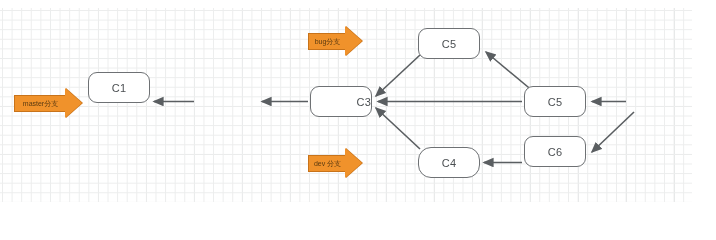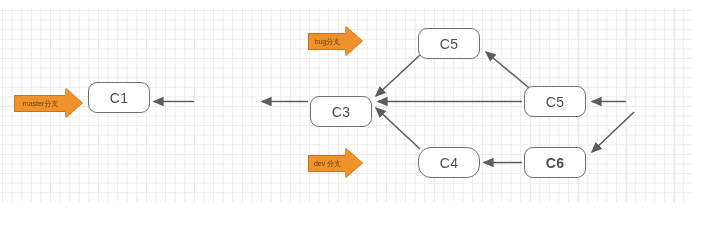--- a/index.html
+++ b/index.html
@@ -50,21 +50,21 @@
     position: absolute;
     box-sizing: border-box;
     width: 62px;
     height: 31px;
     border: 1.3px solid #6e7174;
     border-radius: 9px;
     background: #ffffff;
     display: flex;
     align-items: center;
     justify-content: center;
-    font-size: 14px;
+    font-size: 11px;
     color: #4b4f52;
     letter-spacing: 0.2px;
     font-family: "Liberation Sans", sans-serif;
   }
   
   .tag {
     position: absolute;
     height: 30px;
     display: flex;
     align-items: center;
@@ -124,42 +124,42 @@
 
     <line x1="534" y1="92" x2="486" y2="52" stroke="#5a5e61" stroke-width="1.6" marker-end="url(#arrowhead)"></line>
 
     <line x1="626" y1="101.5" x2="592" y2="101.5" stroke="#5a5e61" stroke-width="1.6" marker-end="url(#arrowhead)"></line>
 
     <line x1="634" y1="112" x2="592" y2="152" stroke="#5a5e61" stroke-width="1.6" marker-end="url(#arrowhead)"></line>
 
     <line x1="522" y1="162.5" x2="484" y2="162.5" stroke="#5a5e61" stroke-width="1.6" marker-end="url(#arrowhead)"></line>
   </svg>
 
-  <div class="node" style="left:88px;  top:82px;">
+  <div class="node" style="left:88px;  top:72px;">
     <span>C1</span>
   </div>
 
 
-  <div class="node" style="left:310px; top:96px;">
+  <div class="node" style="left:310px; top:86px;justify-content:flex-end;">
     <span>C3</span>
   </div>
 
   <div class="node" style="left:418px; top:28px;">
     <span>C5</span>
   </div>
 
   <div class="node" style="left:418px; top:147px;border-radius:13px;">
     <span>C4</span>
   </div>
 
   <div class="node" style="left:524px; top:86px;">
     <span>C5</span>
   </div>
 
-  <div class="node" style="left:524px; top:147px;font-weight:bold;">
+  <div class="node" style="left:524px; top:136px;">
     <span>C6</span>
   </div>
 
 
   <div class="tag" style="left:14px; top:88px;">
     <div class="tag-body" style="width:52px;">
       <span class="tag-label">master分支</span>
     </div>
     <div class="tag-head"></div>
   </div>

